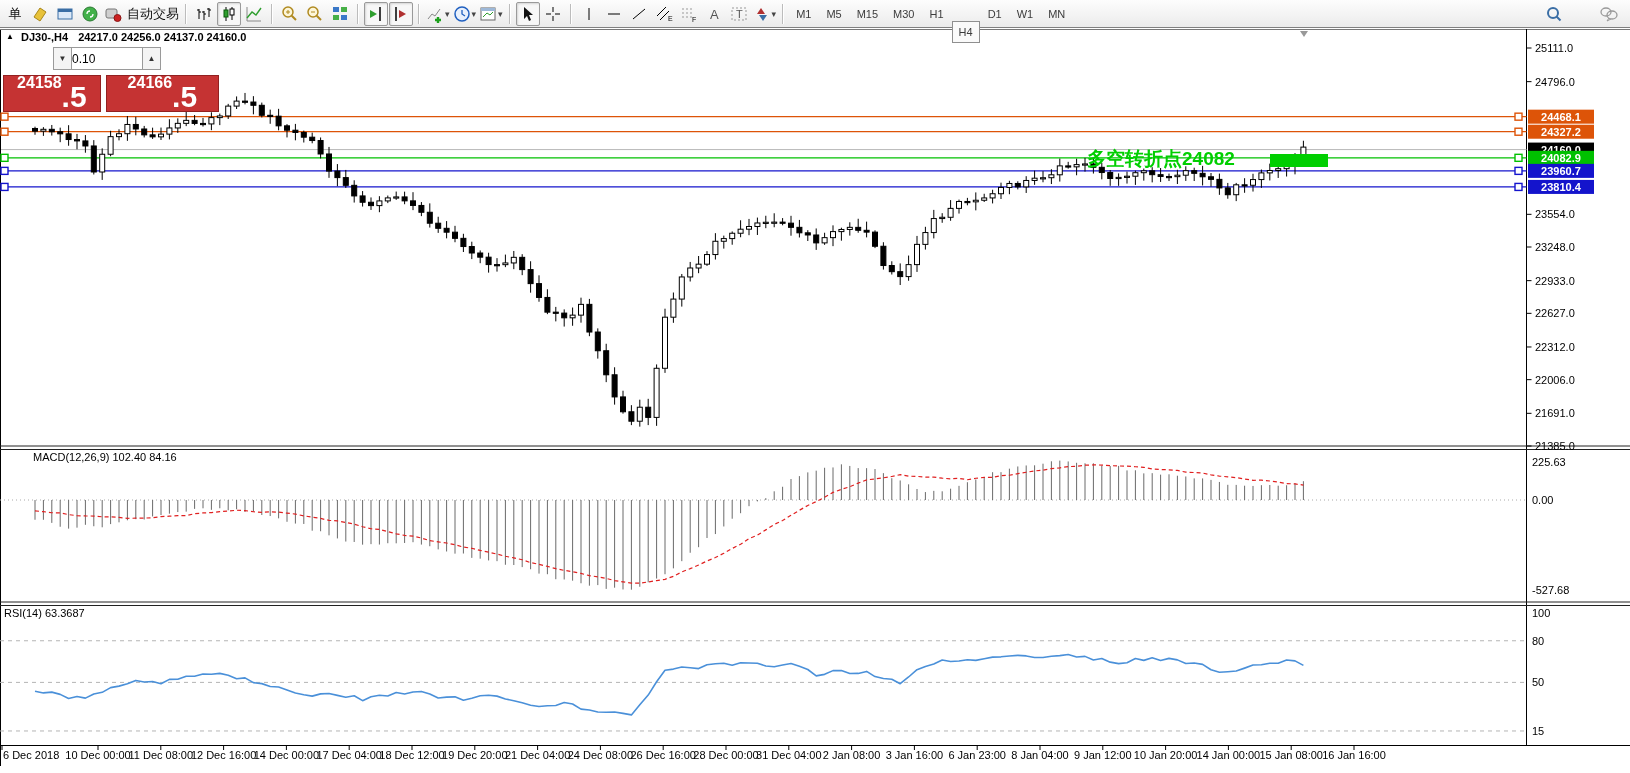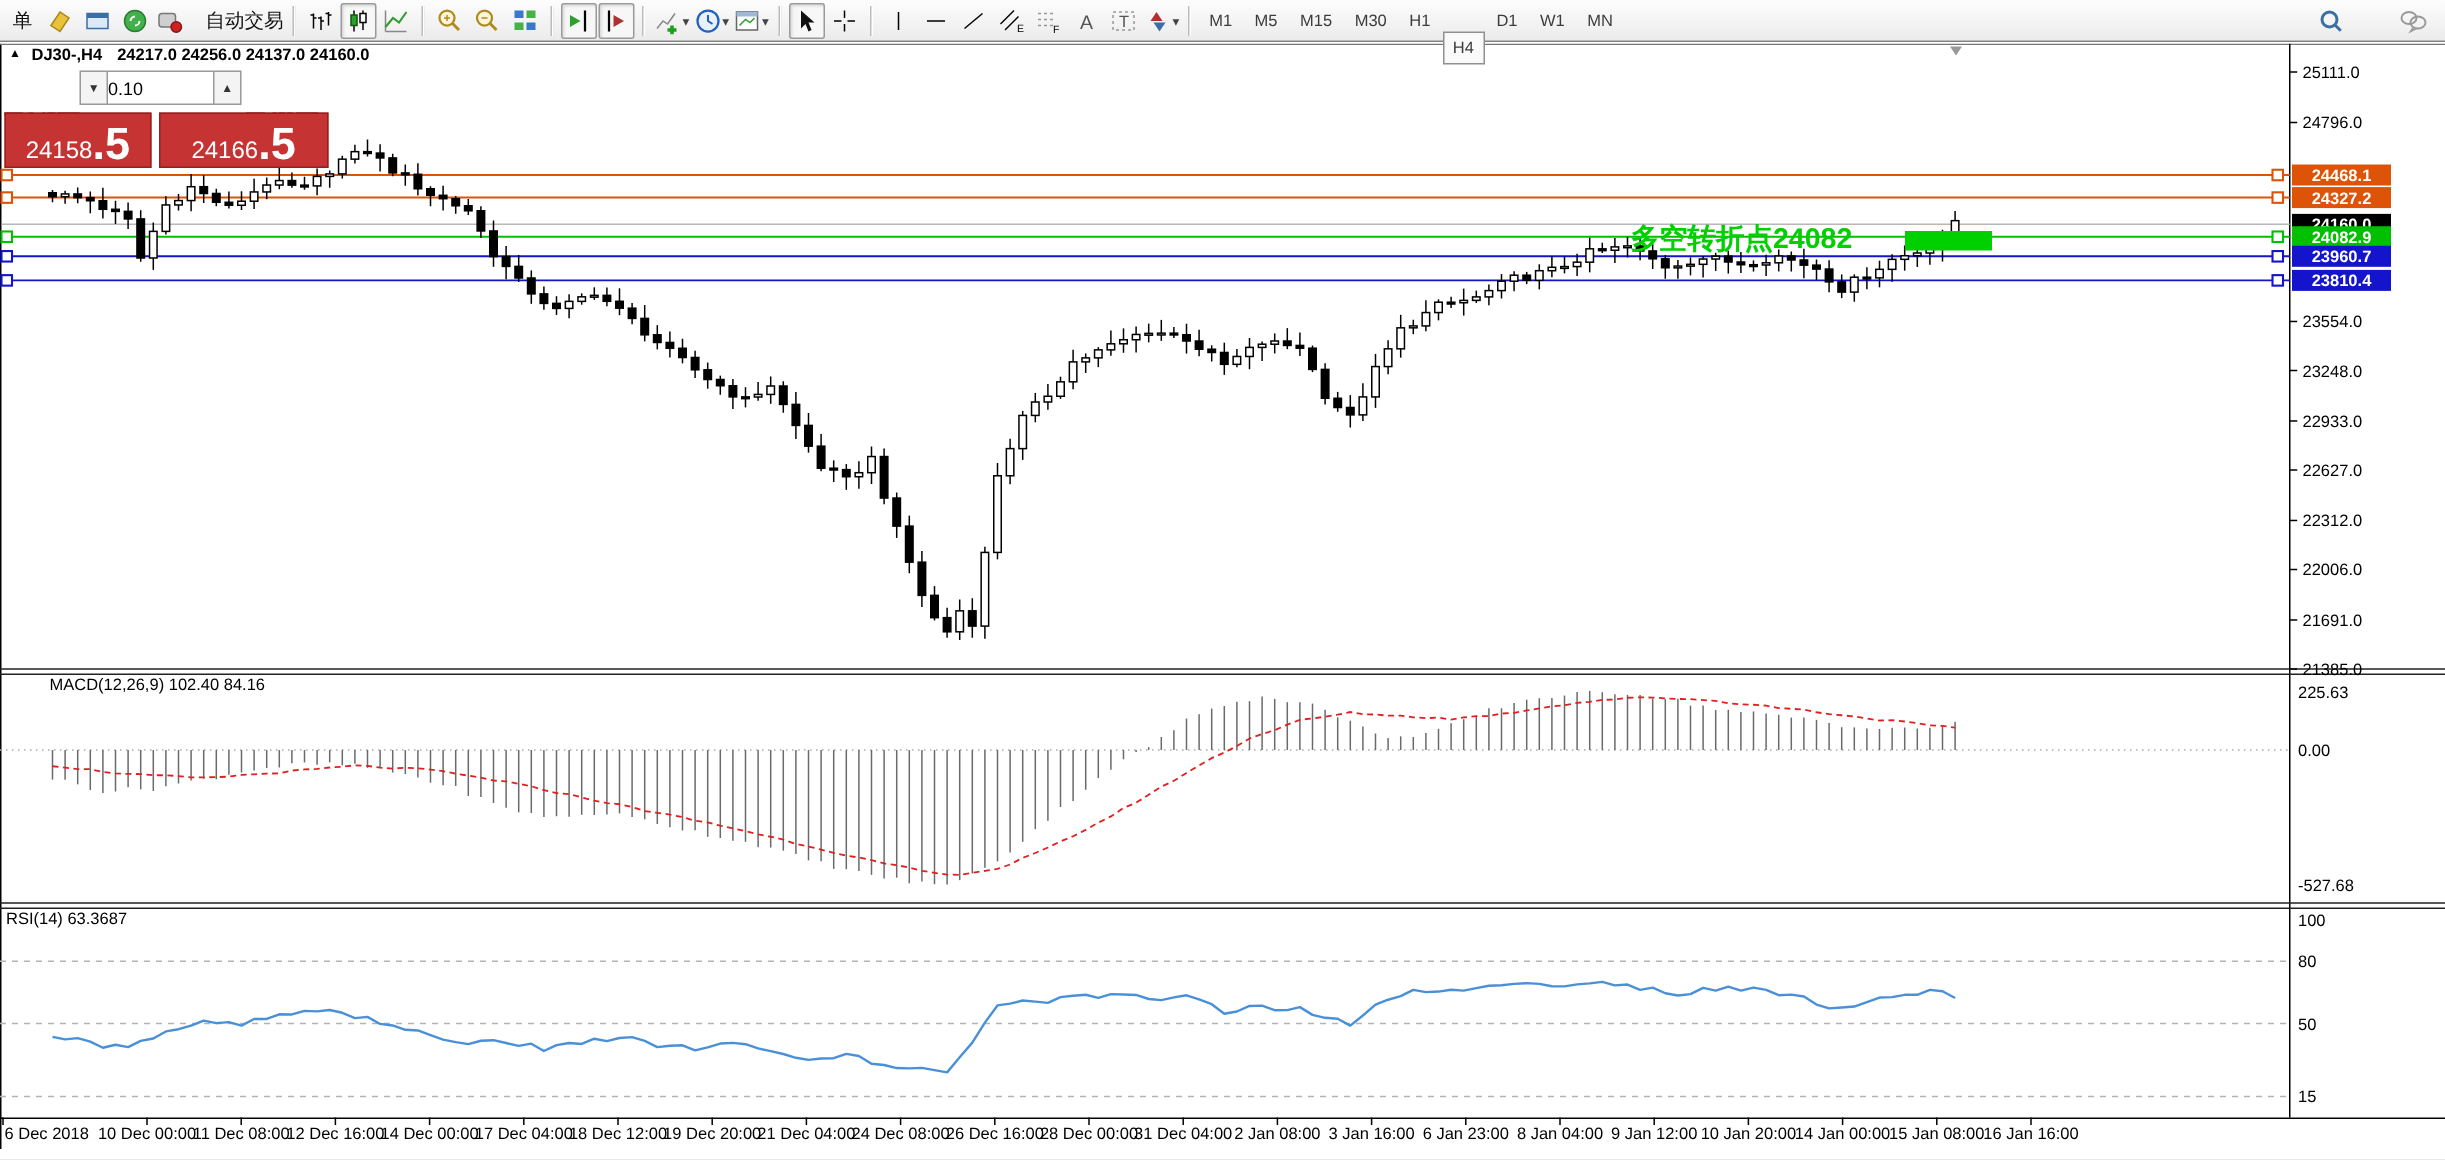--- a/index.html
+++ b/index.html
@@ -6,41 +6,41 @@
   #app{position:relative;width:1630px;height:773px;background:#fff;font-family:"Liberation Sans",sans-serif;overflow:hidden;}
   
   .toolbar{position:absolute;top:0;left:0;width:1630px;height:28px;background:linear-gradient(#fdfdfd,#ebebeb);border-bottom:1px solid #808080;display:flex;align-items:center;padding:0 3px;box-sizing:border-box;gap:1px;z-index:30;}
   .tbtn{height:22px;min-width:22px;display:flex;align-items:center;justify-content:center;border:1px solid transparent;border-radius:2px;font-size:11px;color:#333;cursor:default;}
   .tbtn.pressed{border-color:#9a9a9a;background:#f7f7f7;box-shadow:inset 1px 1px 2px #d5d5d5;}
   .tsep{width:1px;height:20px;background:#bcbcbc;border-right:1px solid #fff;margin:0 4px;}
   .tf{padding:0 6px;font-size:11px;color:#3c3c3c;height:20px;display:flex;align-items:center;border:1px solid transparent;}
   .tf.active{border-color:#8f8f8f;background:#fafafa;margin-top:36px;}
   .caret{font-size:9px;color:#444;margin-left:1px;}
   .cjk{font-size:13px;color:#111;}
-  .auto-label{font-size:13px;color:#111;margin-left:15px;}
+  .auto-label{font-size:13px;color:#111;margin-left:5px;}
   .push-right{margin-left:auto;}
   
   .chart-header{position:absolute;left:6px;top:31px;font-size:11px;font-weight:bold;color:#000;z-index:20;}
   .chart-header .tri{font-size:8px;vertical-align:2px;margin-right:4px;}
   .pane-label{position:absolute;left:4px;font-size:11px;color:#000;z-index:20;}
   .annotation{position:absolute;font-weight:bold;font-size:19px;z-index:20;white-space:nowrap;}
   
   .trade-panel{position:absolute;left:3px;top:47px;width:216px;z-index:25;}
   .tp-row1{display:flex;height:23px;}
   .tp-btn{background:#c53333;border:1px solid #922121;color:#fff;font-size:12px;display:flex;align-items:center;justify-content:center;box-sizing:border-box;margin-top:28px;}
   .tp-sell1{width:50px;}
   .tp-buy1{width:48px;margin-left:3px;}
   .tp-btn .ul{border-bottom:1px solid rgba(255,255,255,.9);padding:0 2px 1px 2px;}
   .spin-btn{width:19px;background:#f4f4f4;border:1px solid #9a9a9a;font-size:8px;color:#333;display:flex;align-items:center;justify-content:center;box-sizing:border-box;}
   .vol-input{width:70px;border:1px solid #9a9a9a;border-left:none;border-right:none;font-size:12px;padding:0 8px 0 0;font-family:"Liberation Sans",sans-serif;box-sizing:border-box;}
   .tp-row2{display:flex;margin-top:5px;}
   .tp-big{height:37px;background:#c53333;border:1px solid #922121;color:#fff;display:flex;align-items:flex-end;justify-content:center;padding-bottom:2px;box-sizing:border-box;}
   .tp-big-sell{width:107px;}
   .tp-big-buy{width:124px;margin-left:5px;}
-  .pm{font-size:16px;font-weight:normal;line-height:1;margin-bottom:0;}
+  .pm{font-size:16px;font-weight:bold;line-height:1;margin-bottom:18px;}
   .pp{font-size:30px;font-weight:bold;line-height:0.85;}
   svg text{font-family:"Liberation Sans",sans-serif;}
 </style>
 </head>
 <body>
 
 <div id="app">
 
   <div class="toolbar">
     <span class="tbtn cjk">单</span>

